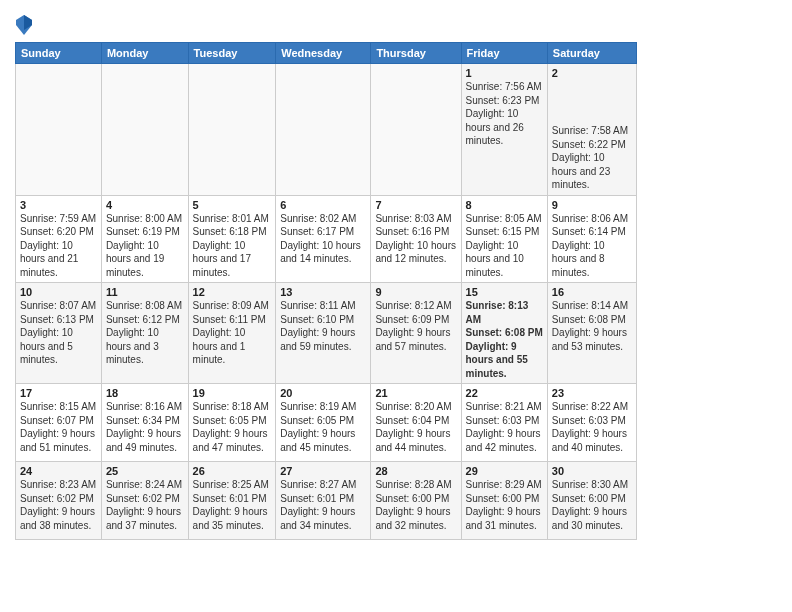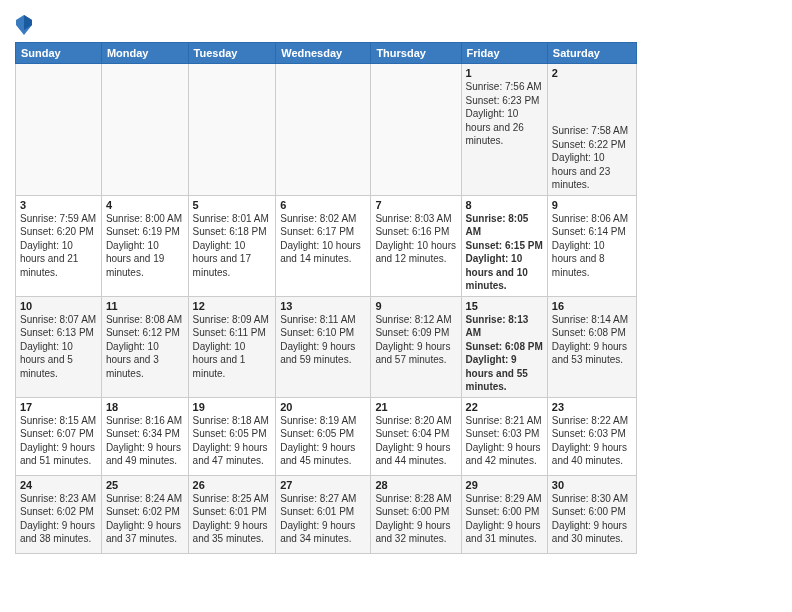--- a/index.html
+++ b/index.html
@@ -178,21 +178,21 @@
 Daylight: 10 hours and 14 minutes.</div>
           </td>
           <td>
             <span class="day-number">7</span>
             <div class="day-info" style="white-space: pre-line;">Sunrise: 8:03 AM
 Sunset: 6:16 PM
 Daylight: 10 hours and 12 minutes.</div>
           </td>
           <td>
             <span class="day-number">8</span>
-            <div class="day-info" style="white-space: pre-line; font-weight: bold;">Sunrise: 8:05 AM
+            <div class="day-info" style="white-space: pre-line;">Sunrise: 8:05 AM
 Sunset: 6:15 PM
 Daylight: 10 hours and 10 minutes.</div>
           </td>
           <td>
             <span class="day-number">9</span>
             <div class="day-info" style="white-space: pre-line;">Sunrise: 8:06 AM
 Sunset: 6:14 PM
 Daylight: 10 hours and 8 minutes.</div>
           </td>
         </tr>

